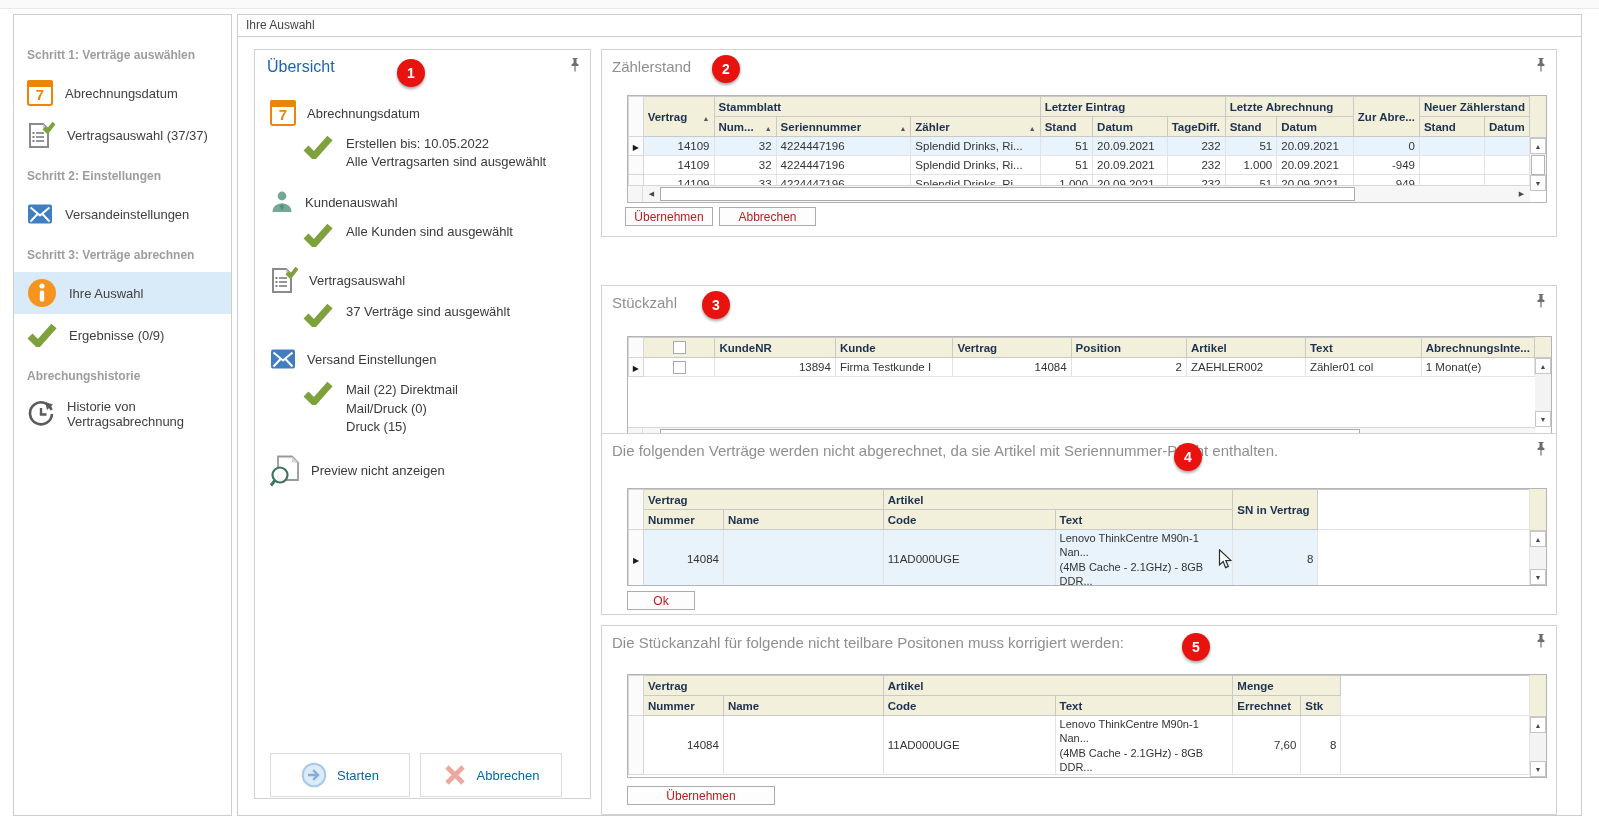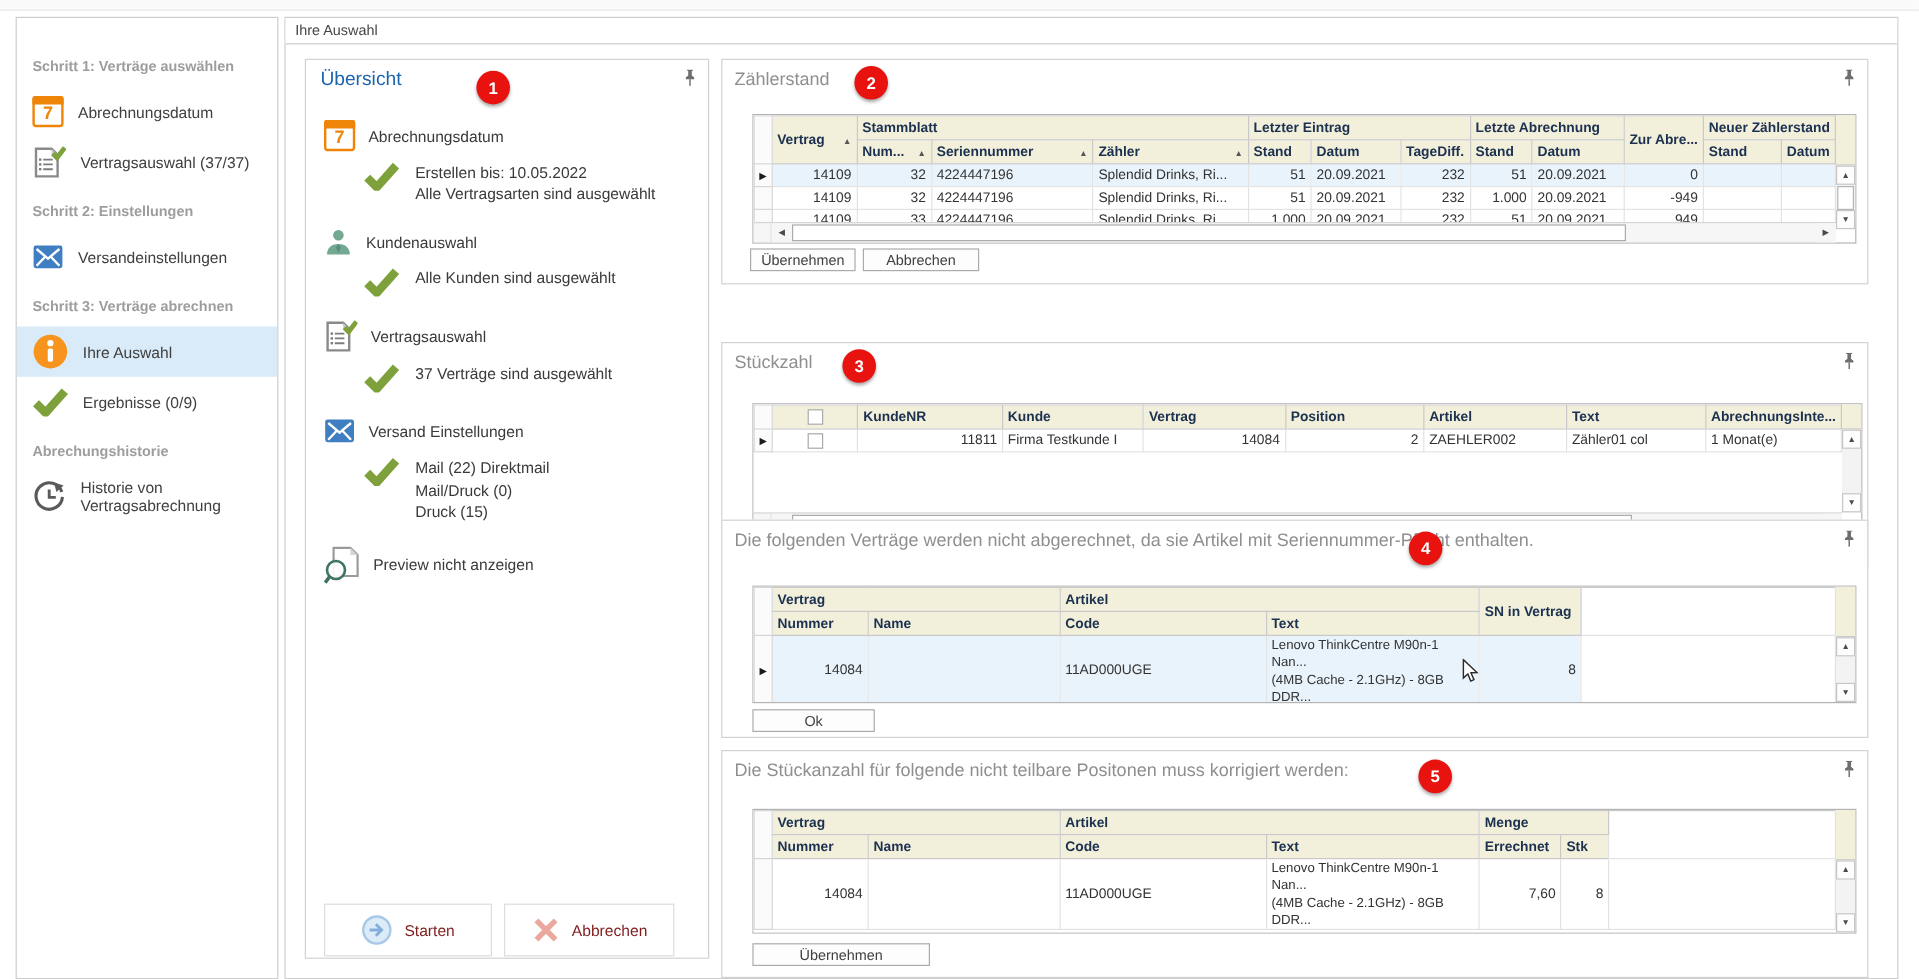--- a/index.html
+++ b/index.html
@@ -35,21 +35,21 @@
 .panel-title { position:absolute; left:10px; top:8px; font-size:15px; color:#8f8f8f; white-space:nowrap; }
 #panel-overview > .panel-title { color:#1c64ae; font-size:16px; left:12px; }
 .pin { position:absolute; right:9px; top:8px; width:12px; height:14px; }
 .badge { position:absolute; width:28px; height:28px; border-radius:50%; background:#e8120f; color:#fff; font-size:14px; font-weight:bold; display:flex; align-items:center; justify-content:center; box-shadow:0 2px 3px rgba(0,0,0,.35); z-index:5; }
 
 
 .ov-body { position:absolute; left:15px; top:50px; right:6px; }
 .ov-head { display:flex; align-items:center; gap:11px; font-size:13px; color:#3a3a3a; }
 .ov-detail { display:flex; align-items:flex-start; gap:13px; margin:9px 0 0 33px; font-size:13px; color:#3a3a3a; line-height:1.4; }
 .ov-item { margin-bottom:19px; }
-.big-btn { position:absolute; height:44px; border:1px solid #dcdcdc; background:#fff; color:#7f1d1d; font-size:13px; display:flex; align-items:center; justify-content:center; gap:10px; }
+.big-btn { position:absolute; height:44px; border:1px solid #dcdcdc; background:#fff; color:#0369a1; font-size:13px; display:flex; align-items:center; justify-content:center; gap:10px; }
 #btn-start { left:15px; top:703px; width:140px; }
 #btn-cancel-big { left:165px; top:703px; width:142px; }
 
 
 .grid { position:absolute; border:1px solid #b4b4b4; background:#fff; }
 .tw { position:absolute; left:0; top:0; overflow:hidden; background:#fff; }
 table { border-collapse:collapse; table-layout:fixed; font-size:11.5px; }
 th { background:#f2efdb; border:1px solid #c9c9c9; font-weight:bold; color:#1c3150; text-align:left; padding:0 4px; height:20px; font-size:11.5px; white-space:nowrap; overflow:hidden; }
 td { border:1px solid #e3e3e3; padding:0 4px; height:19px; background:#fff; white-space:nowrap; overflow:hidden; color:#333; }
 .row-sel td { background:#e9f3fb; }
@@ -68,21 +68,21 @@
 .sbtn { width:16px; height:16px; background:#fdfdfd; border:1px solid #c6c6c6; color:#4a4a4a; font-size:7px; display:flex; align-items:center; justify-content:center; flex:0 0 auto; }
 .vthumb { width:14px; height:20px; background:#fff; border:1px solid #b5b5b5; margin-top:1px; flex:0 0 auto; }
 .vspacer { flex:1 1 auto; }
 .hscroll { position:absolute; left:0; bottom:0; height:17px; background:#f6f6f6; border-top:1px solid #d6d6d6; display:flex; align-items:center; }
 .hcorner { width:15px; height:16px; border-right:1px solid #dedede; flex:0 0 auto; }
 .hbtn { width:17px; height:16px; background:#f6f6f6; color:#4a4a4a; font-size:7px; display:flex; align-items:center; justify-content:center; flex:0 0 auto; }
 .hthumb { height:14px; background:#fff; border:1px solid #ababab; flex:0 0 auto; }
 .hspacer { flex:1 1 auto; }
 
 
-.btn { position:absolute; height:19px; background:#fdfdfd; border:1px solid #ababab; font-size:12px; color:#404040; display:flex; align-items:center; justify-content:center; }
+.btn { position:absolute; height:19px; background:#fdfdfd; border:1px solid #ababab; font-size:12px; color:#b91c1c; display:flex; align-items:center; justify-content:center; }
 
 
 #cursor { position:absolute; left:1218px; top:549px; z-index:50; }
 </style>
 </head>
 <body>
 
 <div class="topstrip"></div>
 
 <div class="sidebar">
@@ -468,21 +468,21 @@
             <th>Position</th>
             <th>Artikel</th>
             <th>Text</th>
             <th>AbrechnungsInte...</th>
           </tr>
           <tr>
             <td class="ind"><span>▶</span></td>
             <td>
                   <div class="cb"></div>
                 </td>
-            <td class="num">11811</td>
+            <td class="num">13894</td>
             <td>Firma Testkunde I</td>
             <td class="num">14084</td>
             <td class="num">2</td>
             <td>ZAEHLER002</td>
             <td>Zähler01 col</td>
             <td>1 Monat(e)</td>
           </tr>
         </tbody>
           </table>
       </div>
@@ -554,21 +554,21 @@
         </tbody>
           </table>
       </div>
       <div class="vscroll" style="bottom:0;">
         <div class="headcap" style="height:42px;"></div>
         <div class="sbtn">▲</div>
         <div class="vspacer"></div>
         <div class="sbtn">▼</div>
       </div>
     </div>
-    <div class="btn" style="left:25px; top:157px; width:102px;">Ok</div>
+    <div class="btn" style="left:25px; top:157px; width:68px;">Ok</div>
   </div>
 
   <div class="panel" id="panel-mgp">
     <div class="panel-title">Die Stückanzahl für folgende nicht teilbare Positonen muss korrigiert werden:</div>
     <span class="pin">
       <svg width="12" height="14" viewBox="0 0 12 14" fill="#6e6e6e">
           <path d="M3.5 0 h5 v1 h-1 v4 l2 1.6 v1.4 h-7 v-1.4 l2-1.6 v-4 h-1 z"></path>
           <rect x="5.4" y="8" width="1.2" height="5.5"></rect>
         </svg>
     </span>

